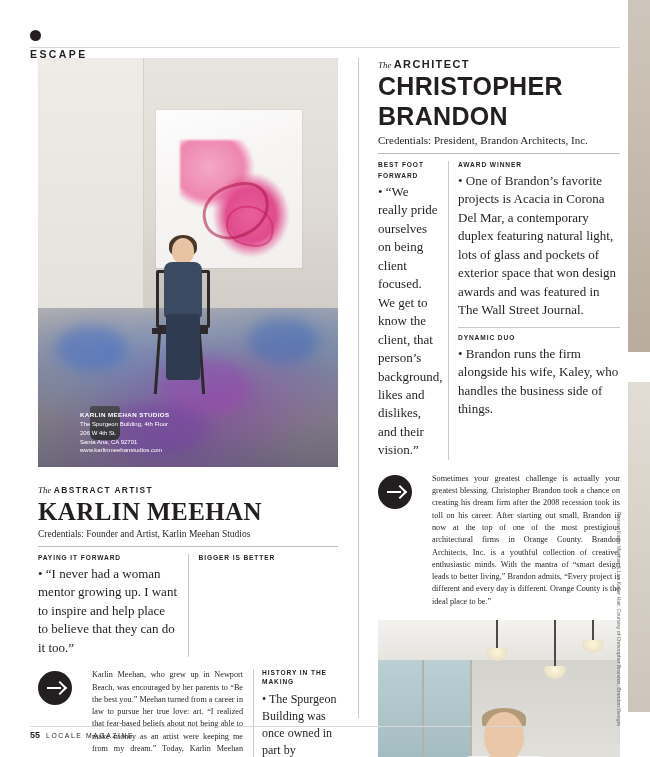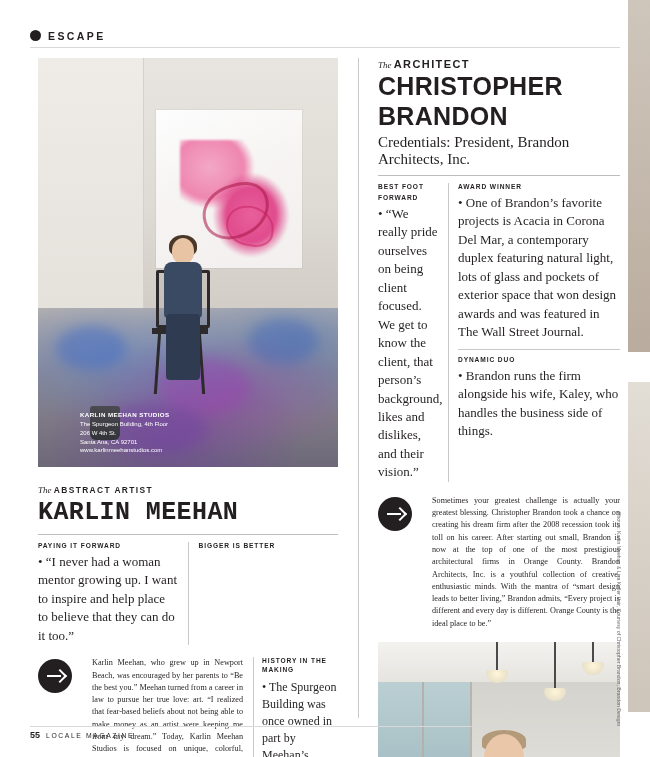--- a/index.html
+++ b/index.html
@@ -22,20 +22,21 @@
   }
 
   
   .header {
     position: absolute;
     left: 30px;
     top: 30px;
     display: flex;
     align-items: flex-start;
     gap: 7px;
+    flex-direction: column;
   }
   .header-bullet {
     width: 11px;
     height: 11px;
     border-radius: 50%;
     background: #231f20;
     color: #ffffff;
     font-size: 7px;
     line-height: 11px;
     text-align: center;
@@ -174,21 +175,21 @@
     margin-top: 18px;
   }
   .kicker b {
     font-family: "Liberation Sans", sans-serif;
     font-style: normal;
     font-weight: bold;
     font-size: 8.4px;
     letter-spacing: 1.4px;
   }
   .artist-name {
-    font-family: Liberation Mono, monospace;
+    font-family: Liberation Serif, serif;
     font-weight: bold;
     font-size: 25px;
     letter-spacing: 0.4px;
     margin-top: 3px;
     color: #231f20;
   }
   .credentials {
     font-family: "Liberation Serif", serif;
     font-size: 9.5px;
     margin-top: 3px;
@@ -288,21 +289,21 @@
   .arch-name {
     font-family: "Liberation Sans", sans-serif;
     font-weight: bold;
     font-size: 25px;
     line-height: 1.02;
     letter-spacing: 0.3px;
     margin-top: 4px;
   }
   .arch-cred {
     font-family: "Liberation Serif", serif;
-    font-size: 15px;
+    font-size: 11px;
     margin-top: 5px;
   }
   .arch-rule { height: 1px; background: #bdbdbd; margin-top: 7px; }
 
   .arch-cols { display: flex; margin-top: 7px; }
   .arch-left { width: 62px; flex: 0 0 62px; padding-right: 8px; }
   .arch-right { flex: 1; border-left: 1px solid #c9c9c9; padding-left: 9px; }
   .sub-rule { height: 1px; background: #c9c9c9; margin: 7px 0 6px 0; }
 
   .arch-body {
@@ -468,20 +469,21 @@
         <div class="s">Santa Ana, CA 92701</div>
         <div class="s">www.karlinmeehanstudios.com</div>
       </div>
     </div>
 
     <div class="kicker">
       <span>The</span>
       <b>ABSTRACT ARTIST</b>
     </div>
     <div class="artist-name">KARLIN MEEHAN</div>
+    <div class="credentials">Credentials: Founder and Artist, Karlin Meehan Studios</div>
     <div class="thin-rule"></div>
 
     <div class="two-box">
       <div class="box">
         <div class="box-title">PAYING IT FORWARD</div>
         <div class="box-body bullet">“I never had a woman mentor growing up. I want to inspire and help place to believe that they can do it too.”</div>
       </div>
       <div class="box">
         <div class="box-title">BIGGER IS BETTER</div>
       </div>

